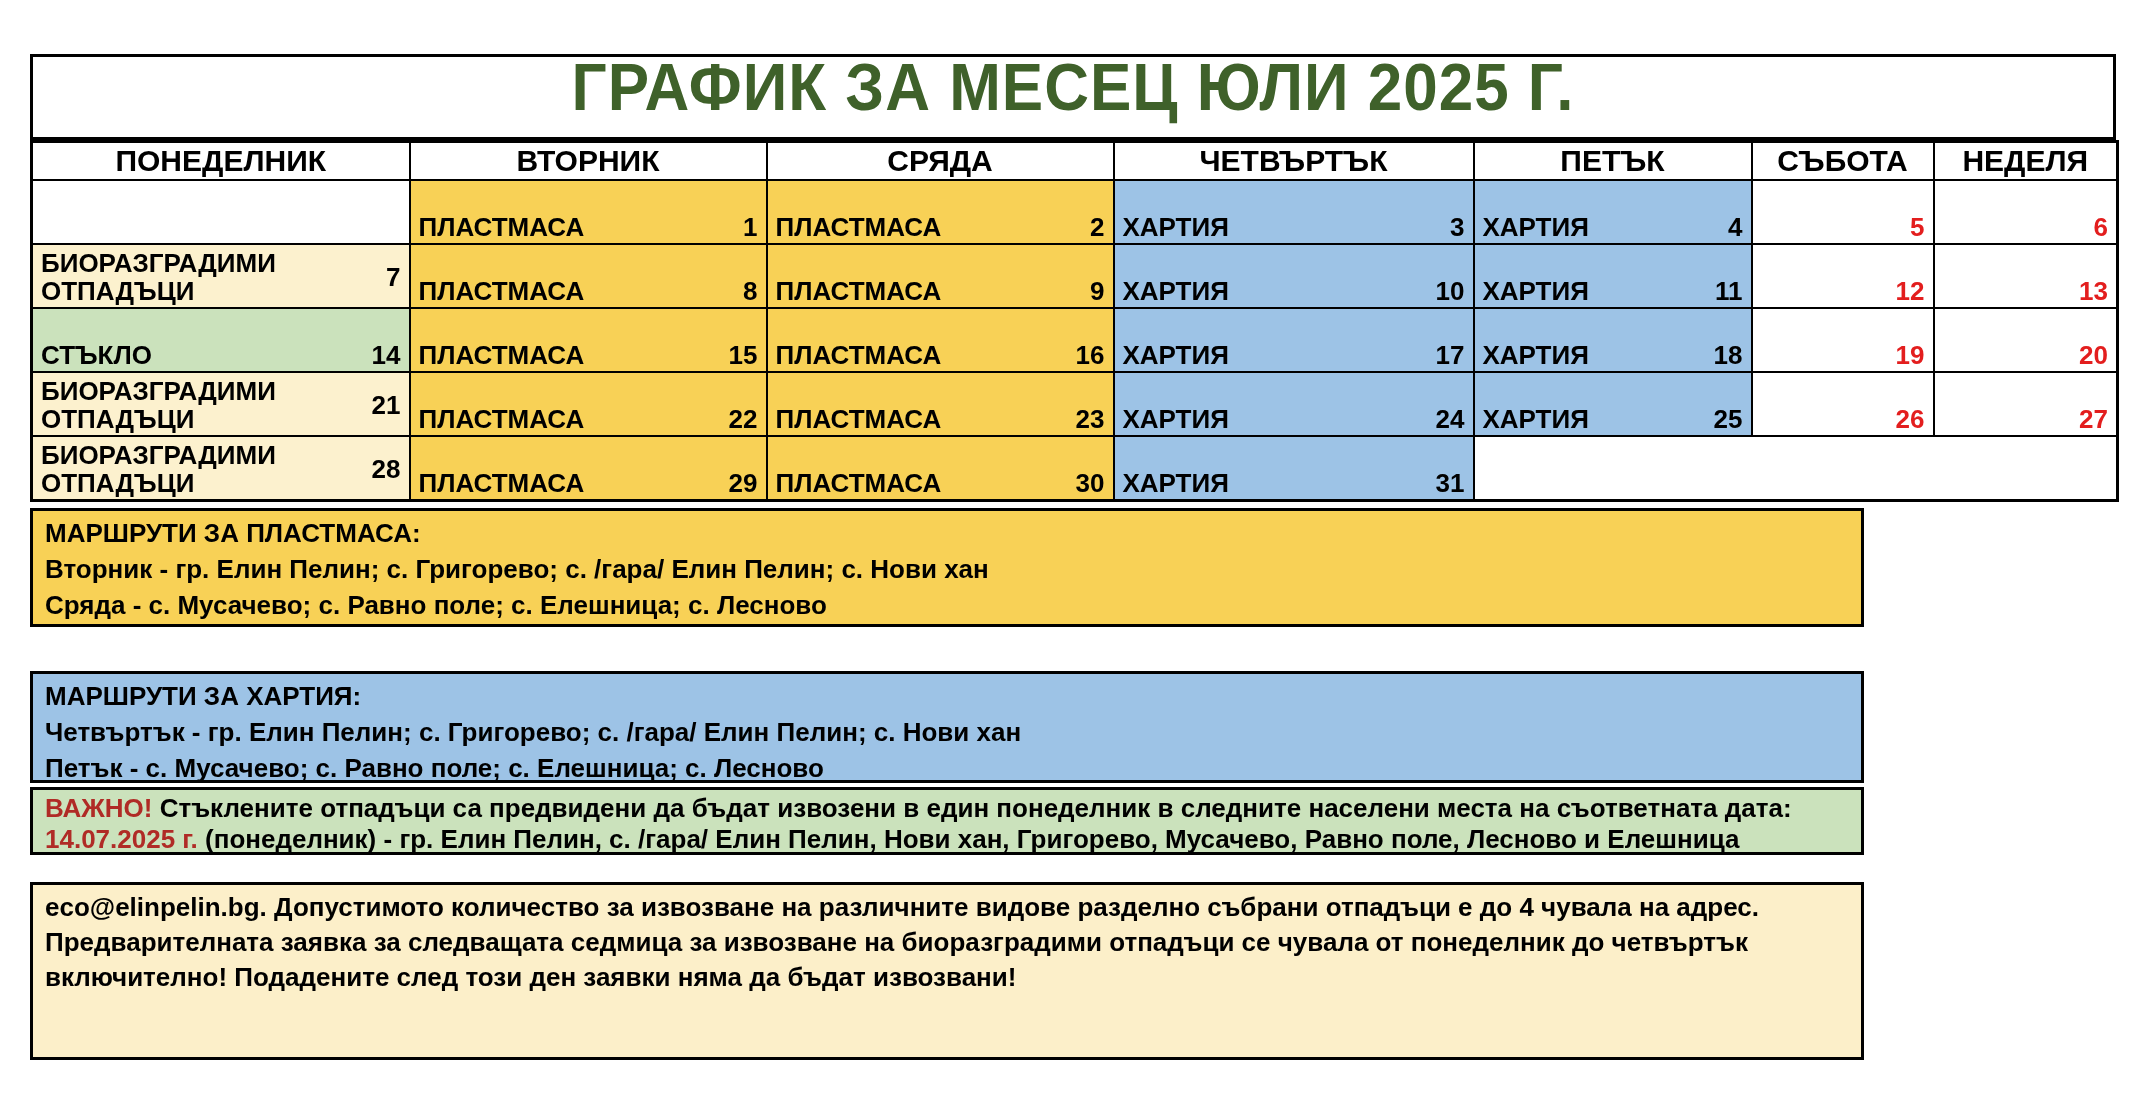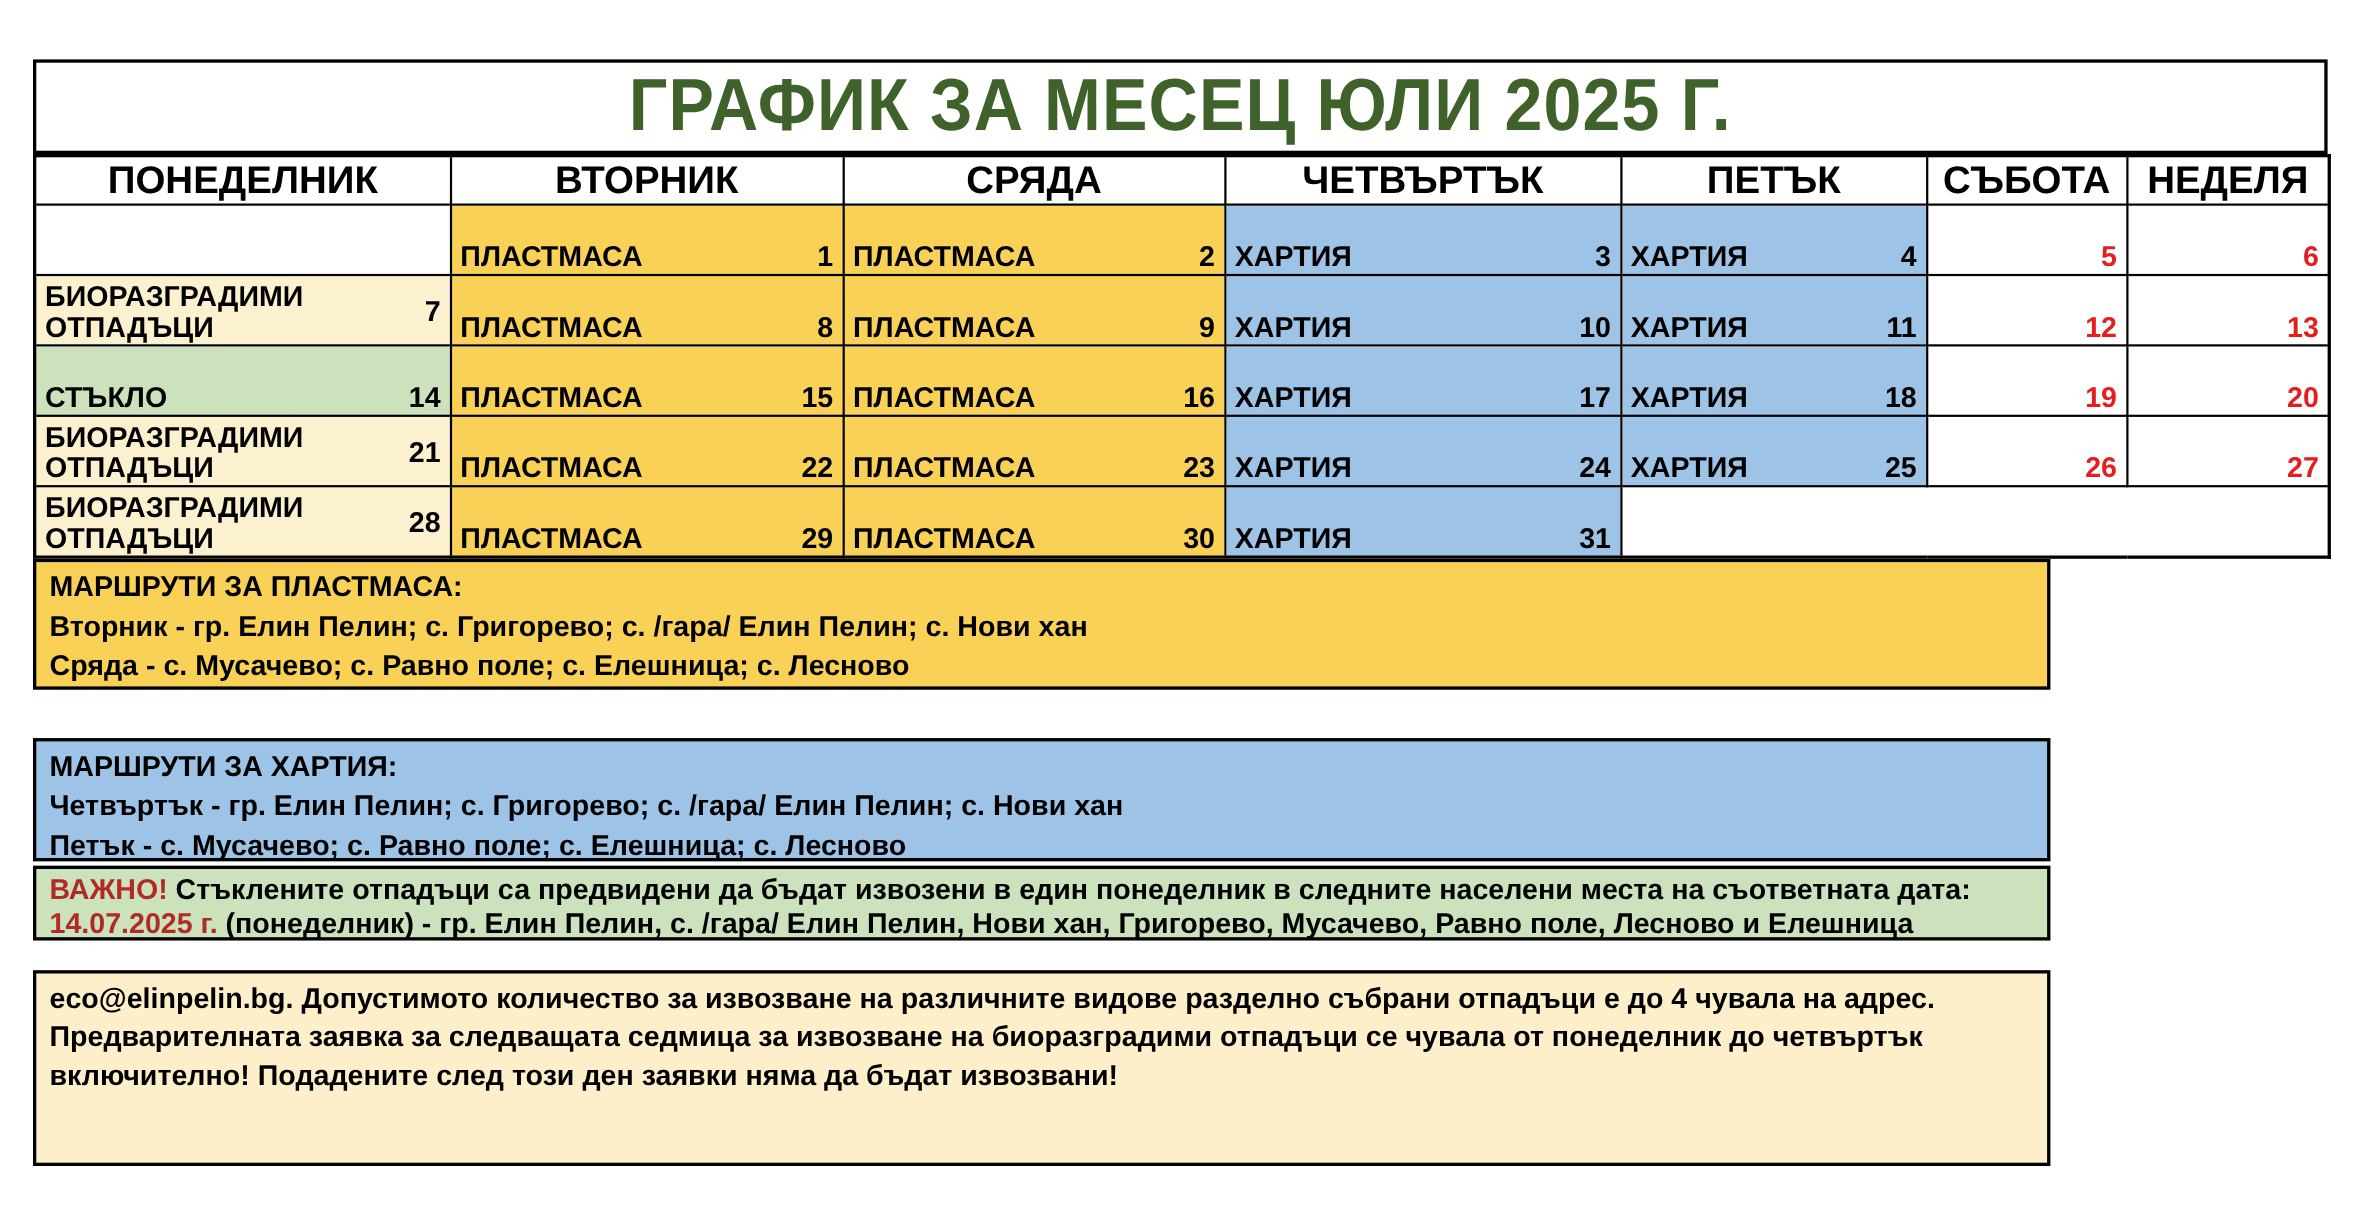--- a/index.html
+++ b/index.html
@@ -7,40 +7,40 @@
     width:2153px;height:1104px;overflow:hidden;position:relative;
     font-family:"Liberation Sans","DejaVu Sans",sans-serif;
     font-weight:bold;color:#000;
   }
   .abs{position:absolute;box-sizing:border-box;}
 
   
   #title-box{
     left:30px;top:54px;width:2086px;height:86px;
     border:3px solid #000;background:#fff;
-    display:flex;align-items:center;justify-content:center;
+    display:flex;justify-content:center;
   }
   #title-box .title-text{
     font-size:62px;letter-spacing:1px;line-height:1;
     transform:scaleY(1.08);
   }
 
   
   #calendar{
     left:30px;top:140px;width:2086px;
     border-collapse:collapse;table-layout:fixed;
     border:3px solid #000;
   }
   #calendar th,#calendar td{
     border:2px solid #000;padding:2px 8px;vertical-align:bottom;
     font-size:26px;overflow:hidden;
   }
   #calendar th{
     height:34px;text-align:center;vertical-align:middle;
-    font-size:35px;background:#fff;padding:1px 4px;
+    font-size:30px;background:#fff;padding:1px 4px;
   }
   #calendar td{height:58px;}
   tr.short td{height:52px;}
   .cell-flex{display:flex;justify-content:space-between;align-items:center;width:100%;}
   .cell-label{text-align:left;line-height:28px;max-width:78%;}
   .cell-day{text-align:right;line-height:28px;}
   td.merged-empty{border-left:2px solid #000;}
 
   
   .info-box{

